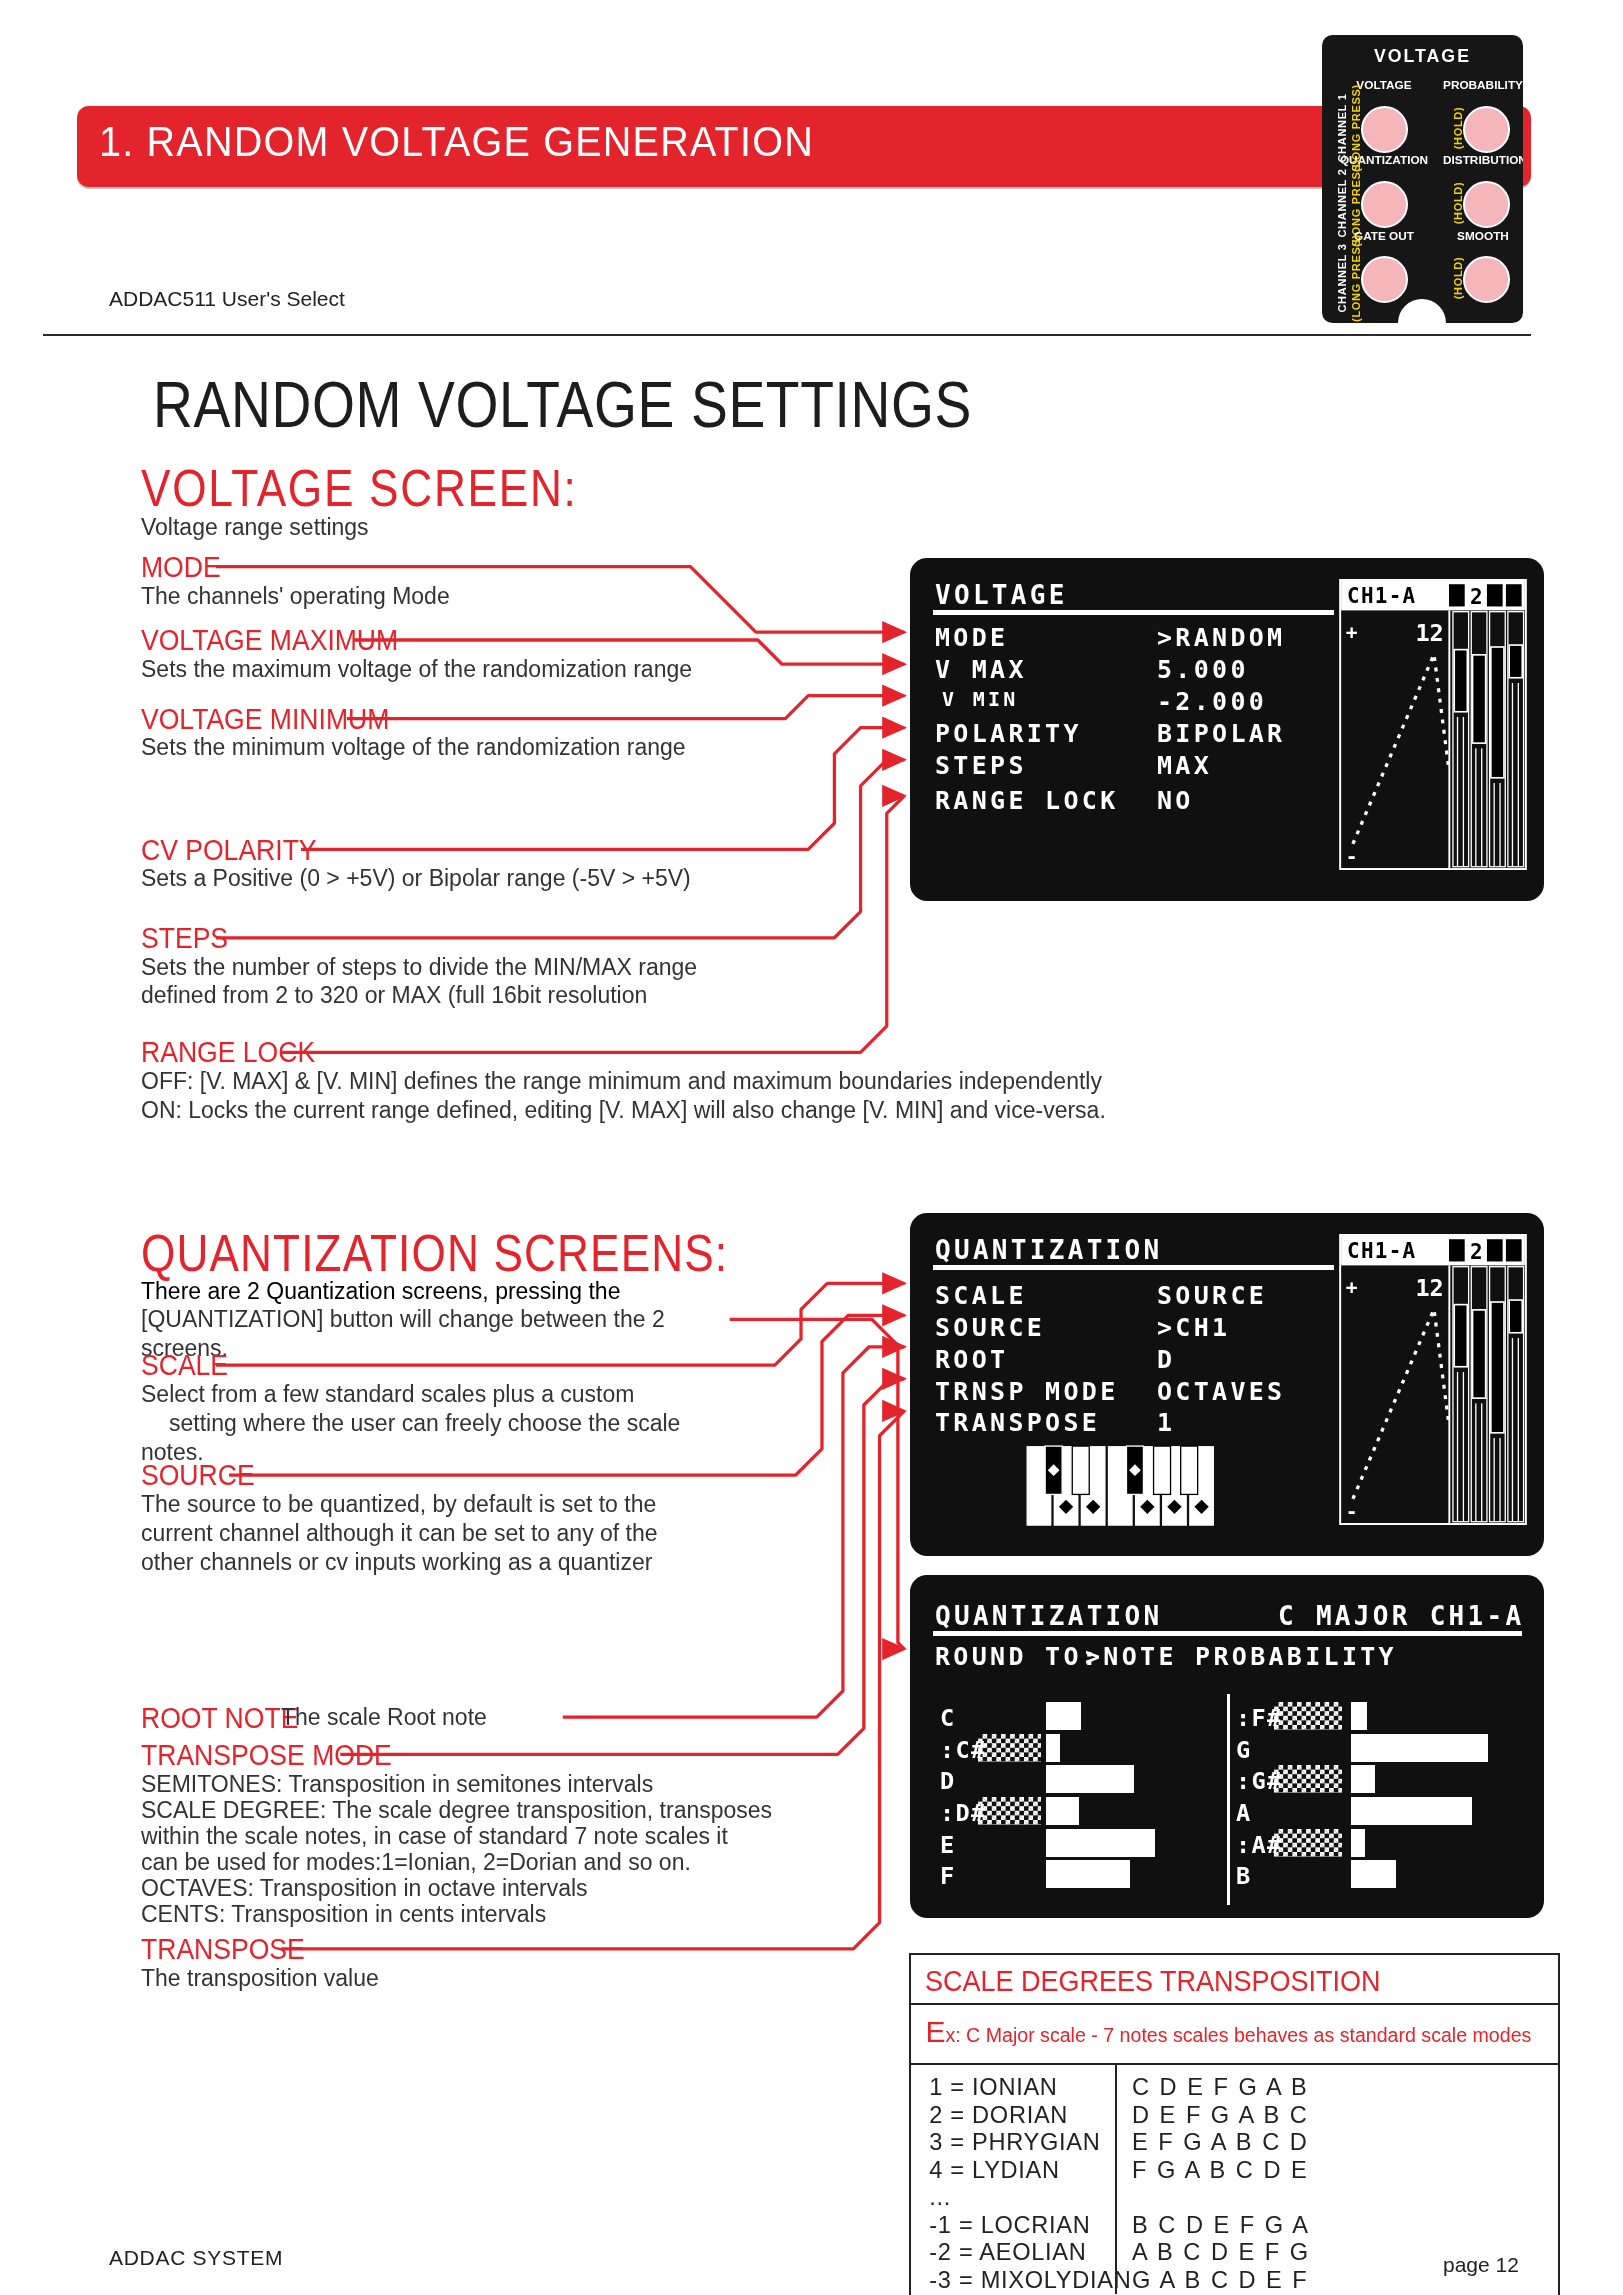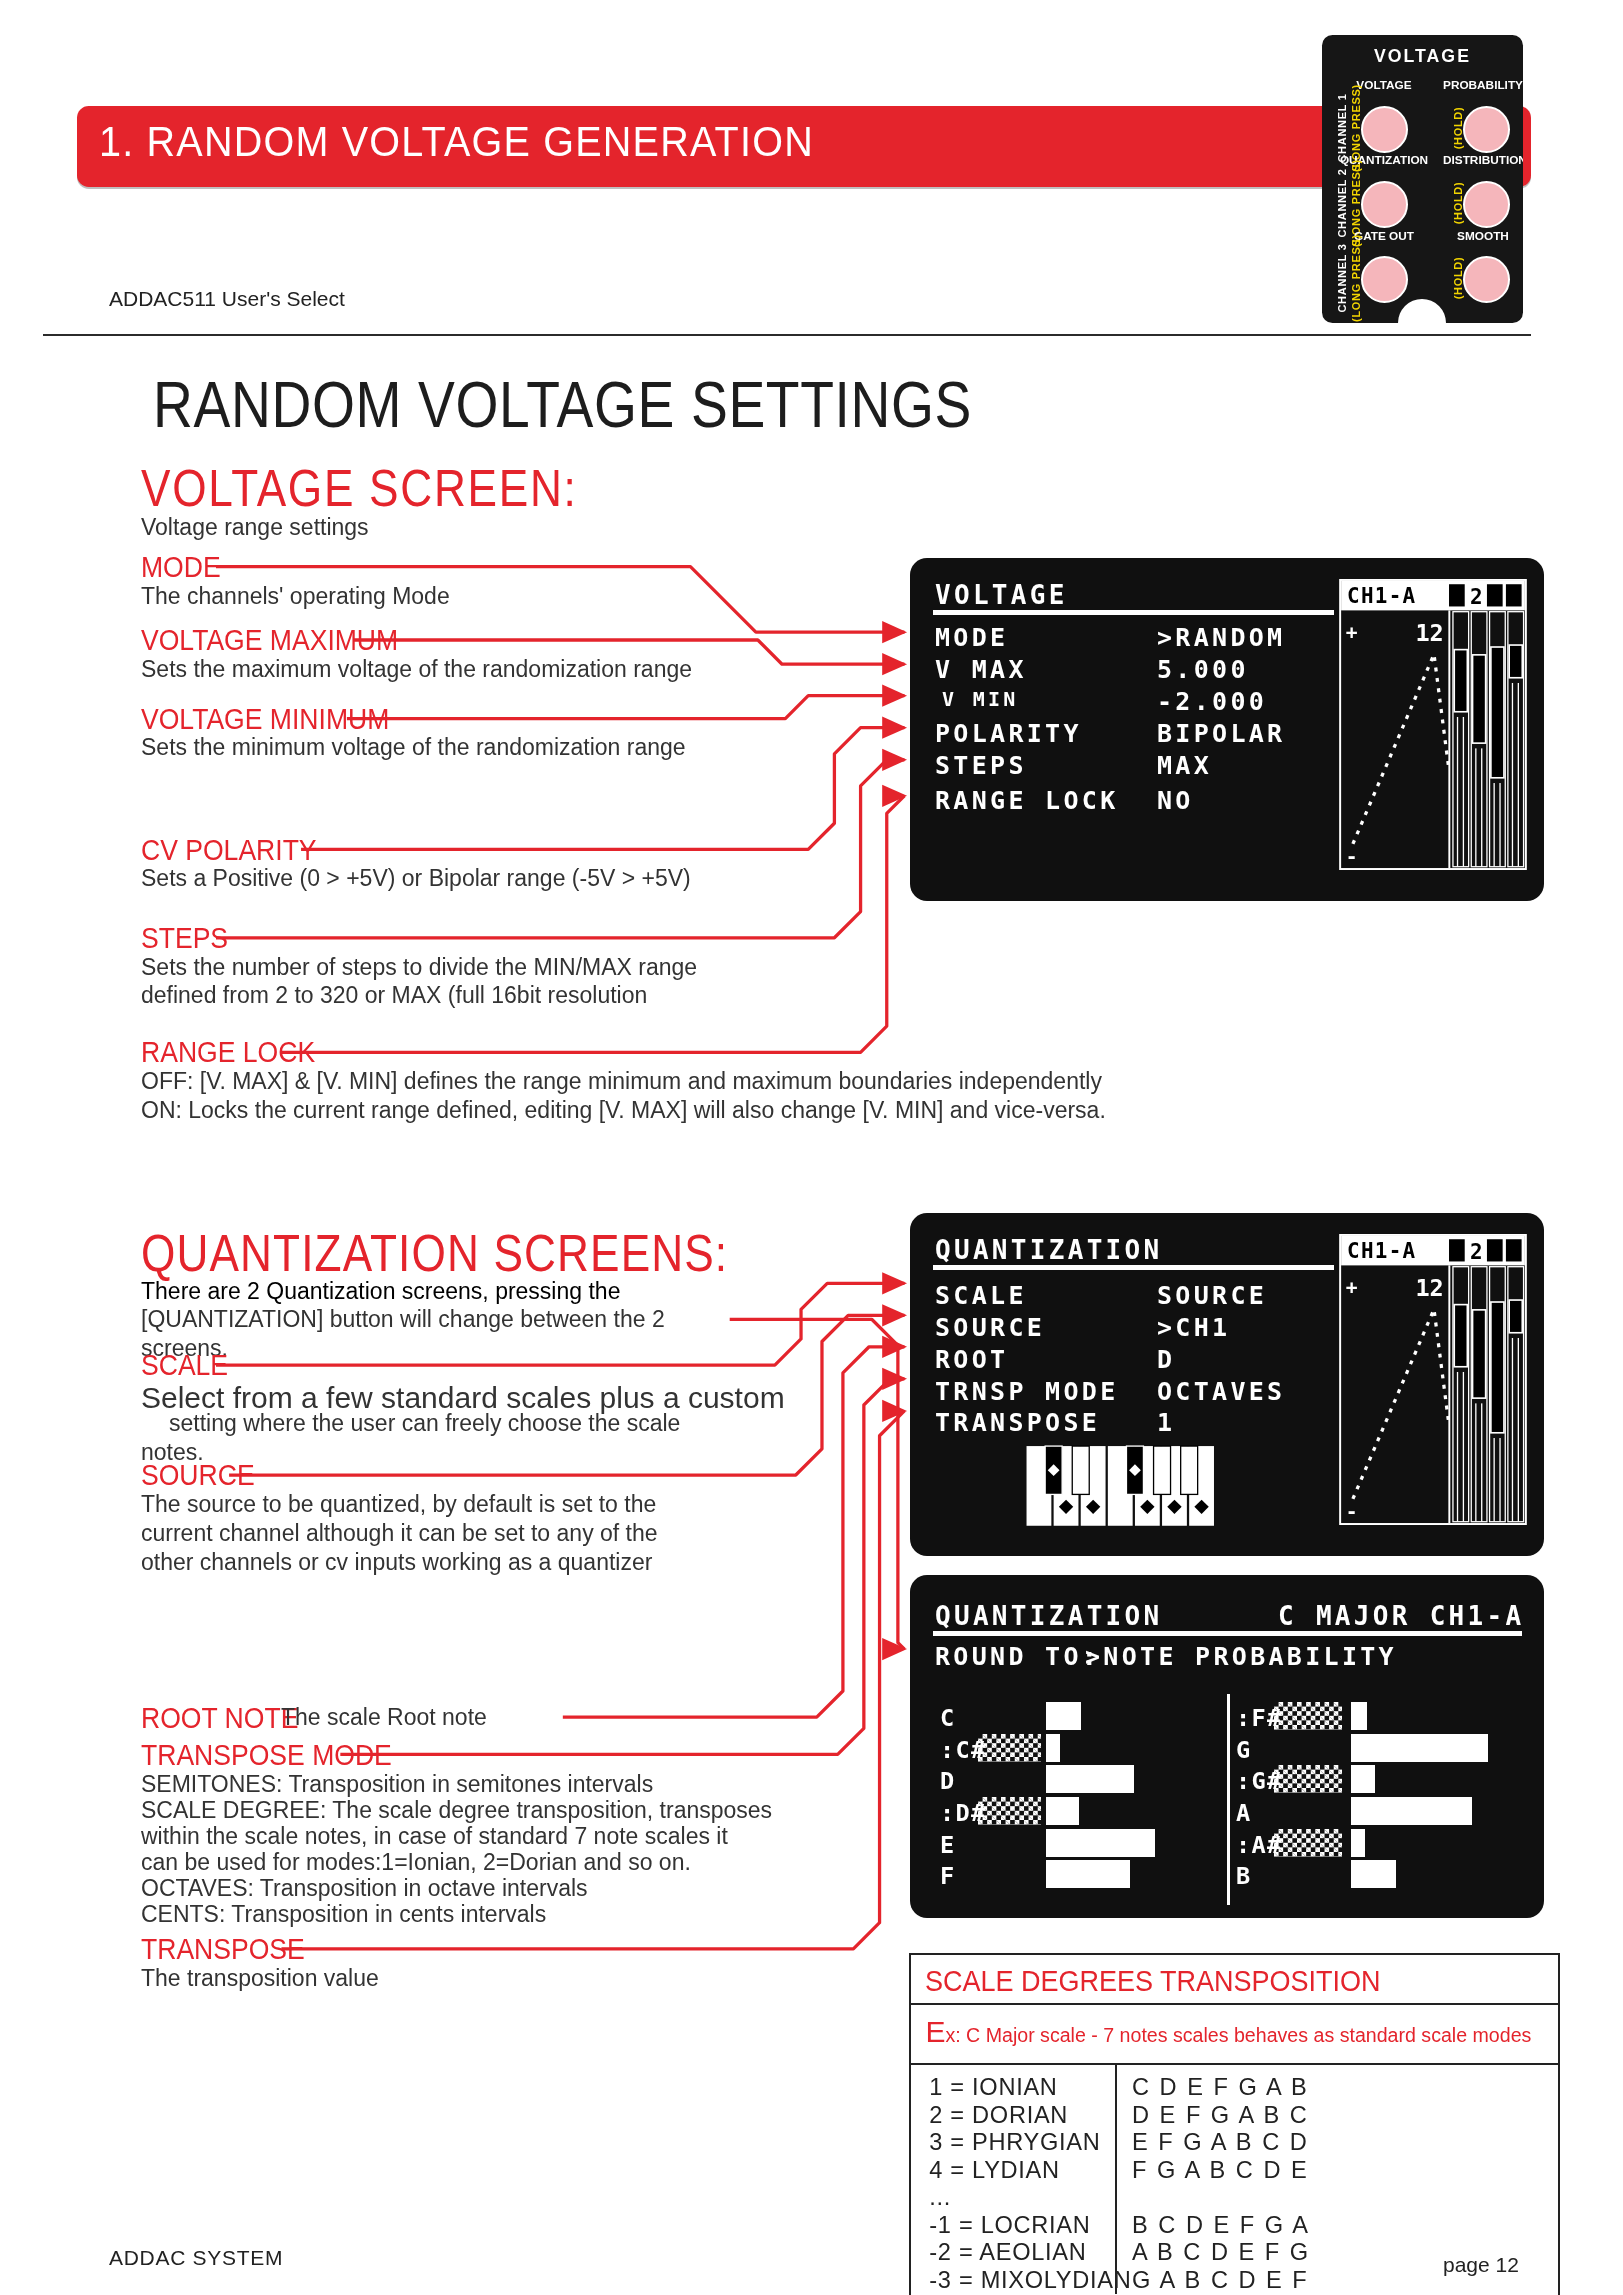--- a/index.html
+++ b/index.html
@@ -94,21 +94,21 @@
       <div style="position: absolute; left: 141px; top: 921px; font-size: 29.5px; color: rgb(228, 36, 44); transform: scaleX(0.9); transform-origin: left top; white-space: nowrap;">STEPS</div>
       <div style="position: absolute; left: 141px; top: 954px; font-size: 23px; color: rgb(51, 51, 51); white-space: nowrap;">Sets the number of steps to divide the MIN/MAX range</div>
       <div style="position: absolute; left: 141px; top: 982px; font-size: 23px; color: rgb(51, 51, 51); white-space: nowrap;">defined from 2 to 320 or MAX (full 16bit resolution</div>
       <div style="position: absolute; left: 141px; top: 1035px; font-size: 29.5px; color: rgb(228, 36, 44); transform: scaleX(0.9); transform-origin: left top; white-space: nowrap;">RANGE LOCK</div>
       <div style="position: absolute; left: 141px; top: 1068px; font-size: 23px; color: rgb(51, 51, 51); white-space: nowrap;">OFF: [V. MAX] &amp; [V. MIN] defines the range minimum and maximum boundaries independently</div>
       <div style="position: absolute; left: 141px; top: 1097px; font-size: 23px; color: rgb(51, 51, 51); white-space: nowrap;">ON: Locks the current range defined, editing [V. MAX] will also change [V. MIN] and vice-versa.</div>
       <div style="position: absolute; left: 141px; top: 1278px; font-size: 23px; color: #000000; white-space: nowrap;">There are 2 Quantization screens, pressing the</div>
       <div style="position: absolute; left: 141px; top: 1306px; font-size: 23px; color: rgb(51, 51, 51); white-space: nowrap;">[QUANTIZATION] button will change between the 2</div>
       <div style="position: absolute; left: 141px; top: 1335px; font-size: 23px; color: rgb(51, 51, 51); white-space: nowrap;">screens.</div>
       <div style="position: absolute; left: 141px; top: 1348px; font-size: 29.5px; color: rgb(228, 36, 44); transform: scaleX(0.9); transform-origin: left top; white-space: nowrap;">SCALE</div>
-      <div style="position: absolute; left: 141px; top: 1381px; font-size: 30px; color: rgb(51, 51, 51); white-space: nowrap;">Select from a few standard scales plus a custom</div>
+      <div style="position: absolute; left: 141px; top: 1381px; font-size: 23px; color: rgb(51, 51, 51); white-space: nowrap;">Select from a few standard scales plus a custom</div>
       <div style="position: absolute; left: 141px; top: 1410px; font-size: 23px; color: rgb(51, 51, 51); white-space: nowrap; margin-left: 28px;">setting where the user can freely choose the scale</div>
       <div style="position: absolute; left: 141px; top: 1439px; font-size: 23px; color: rgb(51, 51, 51); white-space: nowrap;">notes.</div>
       <div style="position: absolute; left: 141px; top: 1458px; font-size: 29.5px; color: rgb(228, 36, 44); transform: scaleX(0.9); transform-origin: left top; white-space: nowrap;">SOURCE</div>
       <div style="position: absolute; left: 141px; top: 1491px; font-size: 23px; color: rgb(51, 51, 51); white-space: nowrap;">The source to be quantized, by default is set to the</div>
       <div style="position: absolute; left: 141px; top: 1520px; font-size: 23px; color: rgb(51, 51, 51); white-space: nowrap;">current channel although it can be set to any of the</div>
       <div style="position: absolute; left: 141px; top: 1549px; font-size: 23px; color: rgb(51, 51, 51); white-space: nowrap;">other channels or cv inputs working as a quantizer</div>
       <div style="position: absolute; left: 141px; top: 1701px; font-size: 29.5px; color: rgb(228, 36, 44); transform: scaleX(0.9); transform-origin: left top; white-space: nowrap;">ROOT NOTE</div>
       <div style="position: absolute; left: 281px; top: 1704px; font-size: 23px; color: rgb(51, 51, 51); white-space: nowrap;">The scale Root note</div>
       <div style="position: absolute; left: 141px; top: 1738px; font-size: 29.5px; color: rgb(228, 36, 44); transform: scaleX(0.9); transform-origin: left top; white-space: nowrap;">TRANSPOSE MODE</div>
       <div style="position: absolute; left: 141px; top: 1771px; font-size: 23px; color: rgb(51, 51, 51); white-space: nowrap;">SEMITONES: Transposition in semitones intervals</div>

